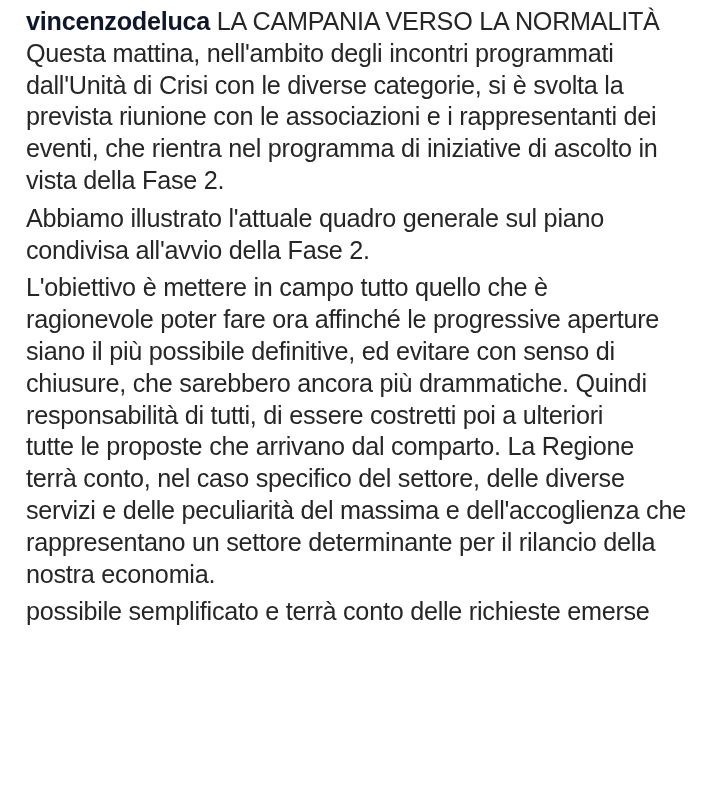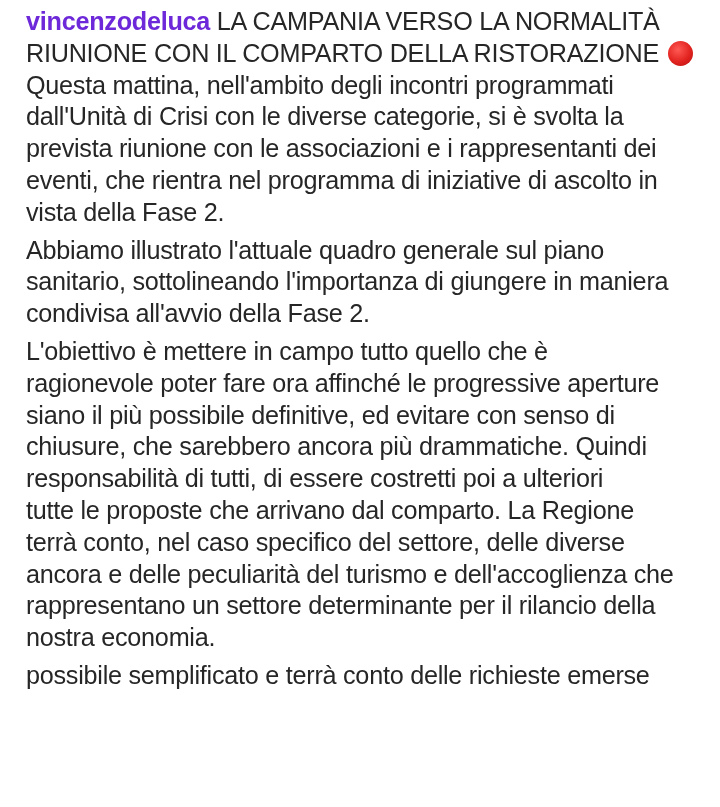--- a/index.html
+++ b/index.html
@@ -10,65 +10,60 @@
     top: 6px;
     width: 690px;
     font-family: "Liberation Sans", sans-serif;
     font-size: 25.2px;
     line-height: 31.8px;
     color: #262626;
     letter-spacing: -0.25px;
   }
   .para { margin: 0 0 6px 0; }
   .para .line { display: block; white-space: nowrap; }
-  .username { font-weight: bold; color: #6d28d9; }
+  .username { font-weight: bold; color: #0f172a; }
   .red-circle {
     display: inline-block;
     width: 25px; height: 25px;
     border-radius: 50%;
     background: radial-gradient(circle at 40% 35%, #ff5a55 0%, #e2231f 55%, #b3100e 100%);
     vertical-align: -4px;
     margin-left: 2px;
   }
 </style>
 </head>
 <body>
 
 <div class="caption">
   <div class="para">
     <span class="line">
       <span class="username">vincenzodeluca</span>
       <span>LA CAMPANIA VERSO LA NORMALITÀ</span>
     </span>
-    <span class="line">
-      <span>RIUNIONE CON IL COMPARTO DELLA RISTORAZIONE</span>
-      <span class="red-circle"></span>
-    </span>
     <span class="line">Questa mattina, nell'ambito degli incontri programmati</span>
     <span class="line">dall'Unità di Crisi con le diverse categorie, si è svolta la</span>
     <span class="line">prevista riunione con le associazioni e i rappresentanti dei</span>
     <span class="line">eventi, che rientra nel programma di iniziative di ascolto in</span>
     <span class="line">vista della Fase 2.</span>
   </div>
 
   <div class="para">
     <span class="line">Abbiamo illustrato l'attuale quadro generale sul piano</span>
-    <span class="line">sanitario, sottolineando l'importanza di giungere in maniera</span>
     <span class="line">condivisa all'avvio della Fase 2.</span>
   </div>
 
   <div class="para">
     <span class="line">L'obiettivo è mettere in campo tutto quello che è</span>
     <span class="line">ragionevole poter fare ora affinché le progressive aperture</span>
     <span class="line">siano il più possibile definitive, ed evitare con senso di</span>
     <span class="line">chiusure, che sarebbero ancora più drammatiche. Quindi</span>
     <span class="line">responsabilità di tutti, di essere costretti poi a ulteriori</span>
     <span class="line">tutte le proposte che arrivano dal comparto. La Regione</span>
     <span class="line">terrà conto, nel caso specifico del settore, delle diverse</span>
-    <span class="line">ancora e delle peculiarità del turismo e dell'accoglienza che</span>
+    <span class="line">servizi e delle peculiarità del massima e dell'accoglienza che</span>
     <span class="line">rappresentano un settore determinante per il rilancio della</span>
     <span class="line">nostra economia.</span>
   </div>
 
   <div class="para">
     <span class="line">possibile semplificato e terrà conto delle richieste emerse</span>
 
   </div>
 </div>
 

